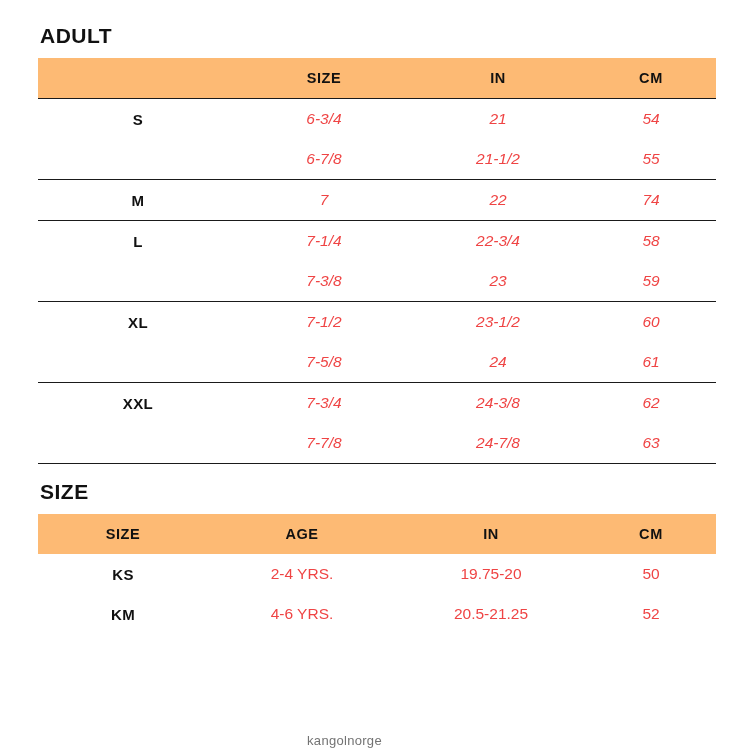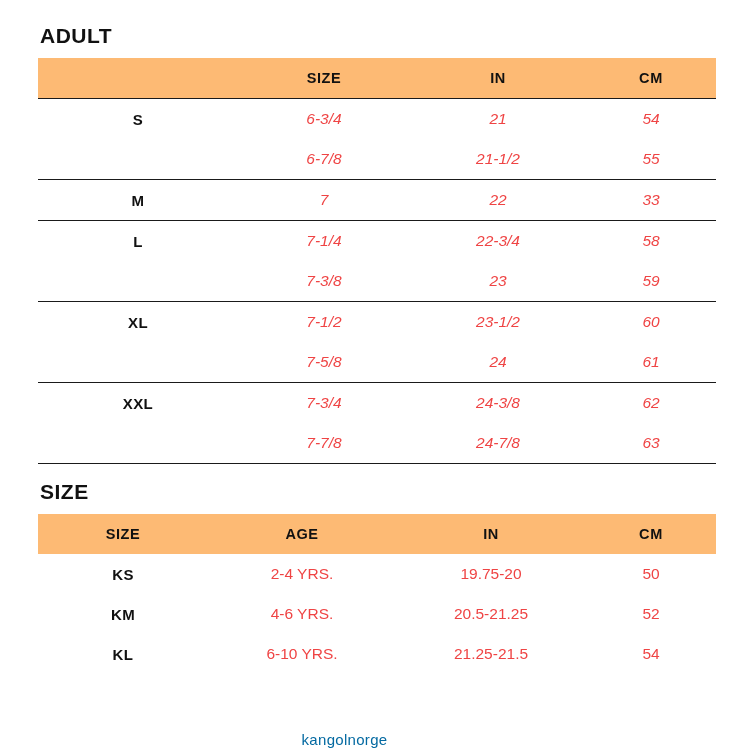--- a/index.html
+++ b/index.html
@@ -87,22 +87,22 @@
     font-weight: bold;
     text-align: center;
   }
 
   .footer {
     position: absolute;
     left: 0;
     right: 0;
     bottom: 6px;
     text-align: center;
-    font-size: 15px;
-    color: #0369a1;
+    font-size: 13px;
+    color: #737373;
     letter-spacing: 0.3px;
   }
 </style>
 </head>
 <body>
 
 <div class="page">
 
   <h1 class="section-title">ADULT</h1>
 
@@ -131,21 +131,21 @@
       <tr>
         <td class="label"></td>
         <td>6-7/8</td>
         <td>21-1/2</td>
         <td>55</td>
       </tr>
       <tr class="group-start">
         <td class="label">M</td>
         <td>7</td>
         <td>22</td>
-        <td>33</td>
+        <td>74</td>
       </tr>
       <tr class="group-start">
         <td class="label">L</td>
         <td>7-1/4</td>
         <td>22-3/4</td>
         <td>58</td>
       </tr>
       <tr>
         <td class="label"></td>
         <td>7-3/8</td>
@@ -202,24 +202,18 @@
         <td>2-4 YRS.</td>
         <td>19.75-20</td>
         <td>50</td>
       </tr>
       <tr>
         <td class="label">KM</td>
         <td>4-6 YRS.</td>
         <td>20.5-21.25</td>
         <td>52</td>
       </tr>
-      <tr>
-        <td class="label">KL</td>
-        <td>6-10 YRS.</td>
-        <td>21.25-21.5</td>
-        <td>54</td>
-      </tr>
     </tbody>
   </table>
 
   <div class="footer">kangolnorge</div>
 
 </div>
 
 </body></html>

